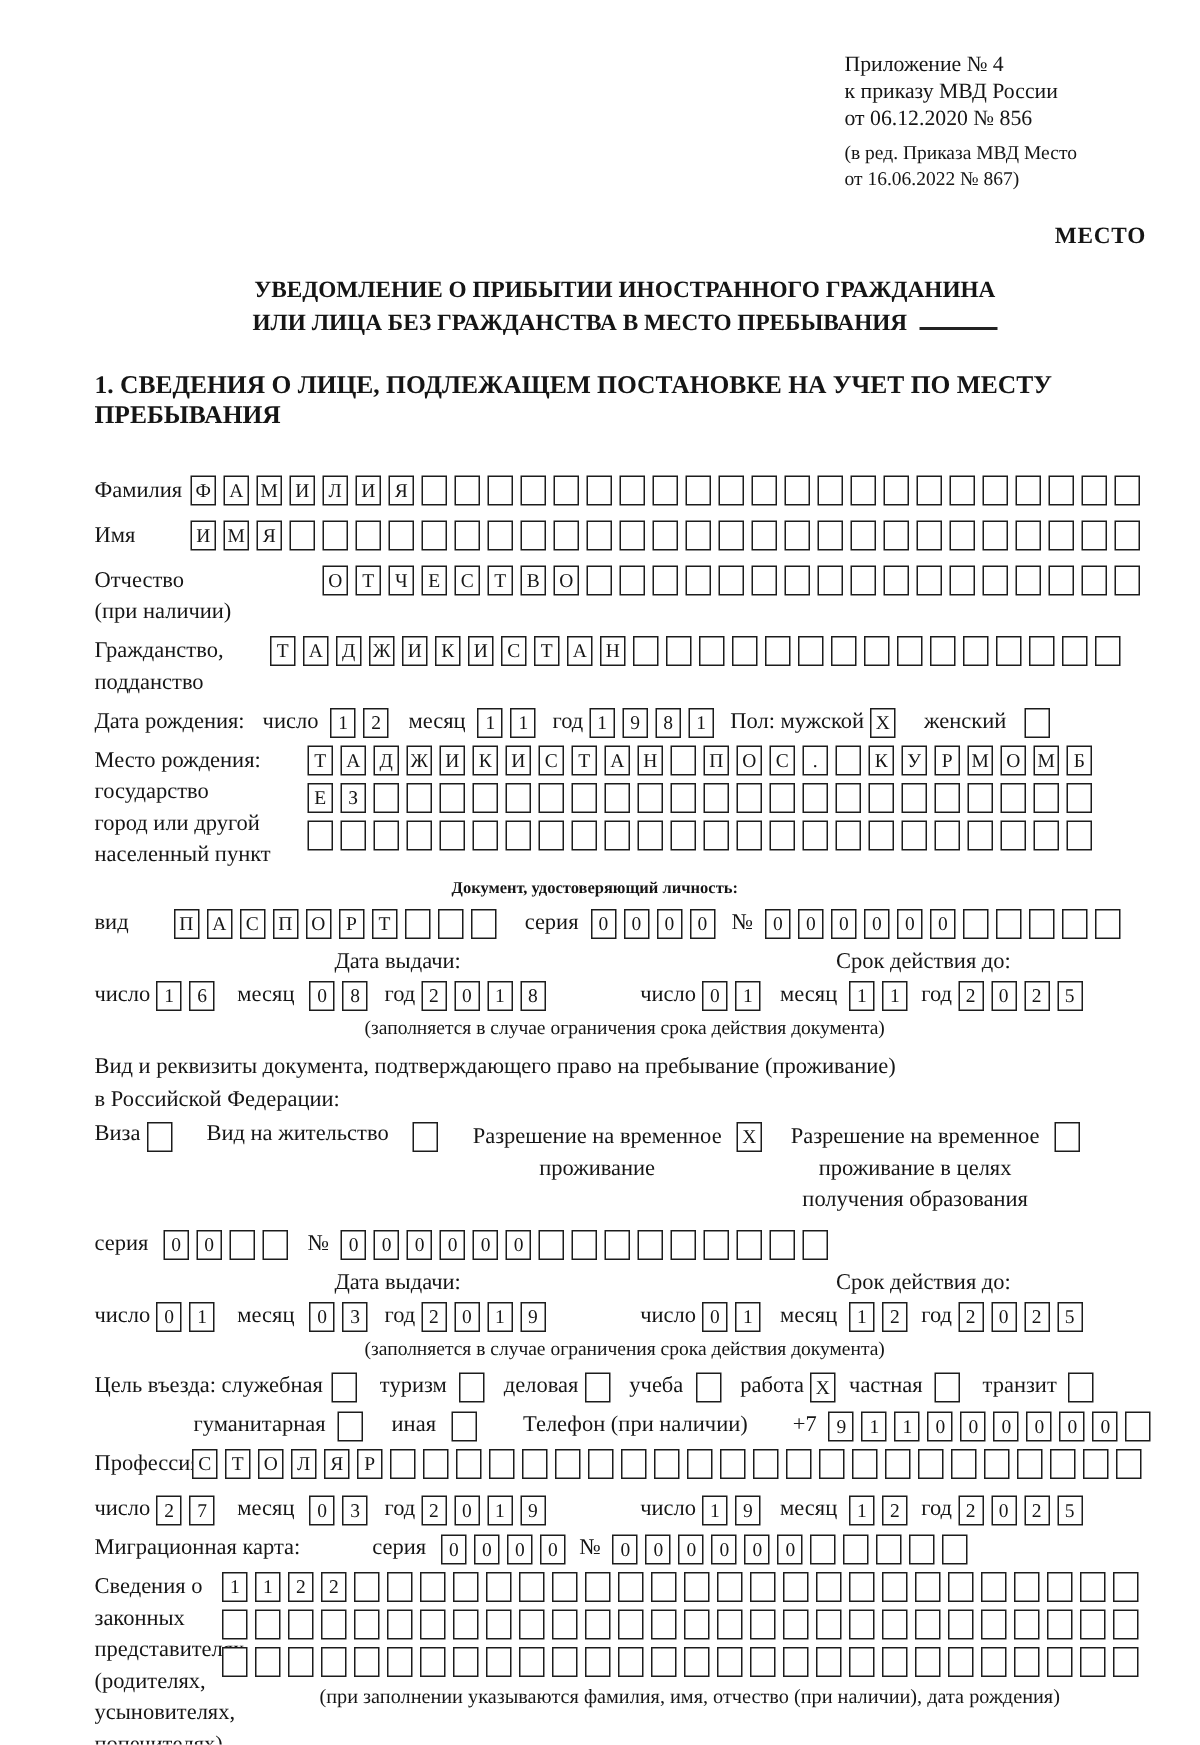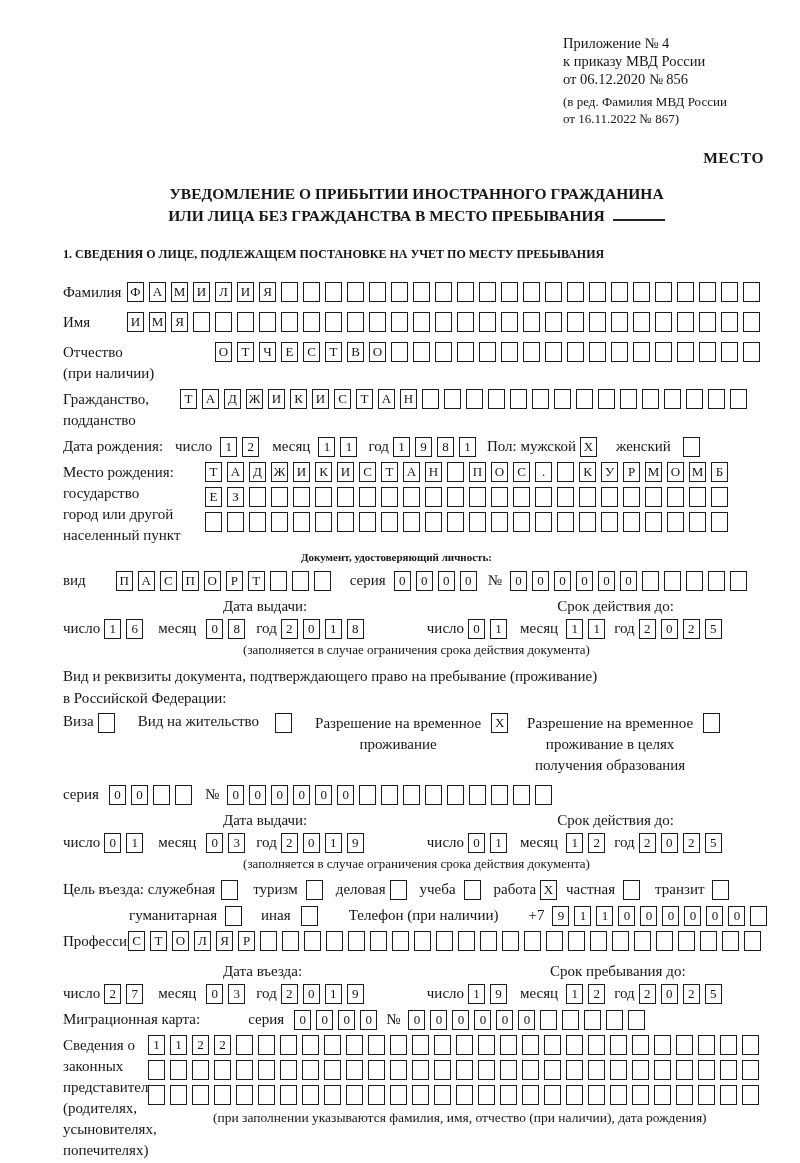--- a/index.html
+++ b/index.html
@@ -6,21 +6,21 @@
   body{width:800px;height:1163px;overflow:hidden;color:#151515;
        font-family:"Liberation Serif","DejaVu Serif",serif;}
   .page{box-sizing:border-box;width:800px;height:1163px;padding:34px 30px 0 63px;}
 
   .hdr{margin-left:500px;font-size:14.5px;line-height:18px;}
   .hdr .sub{font-size:13px;line-height:17px;margin-top:5px;}
   .forma{font-weight:bold;text-align:right;margin:22px 6px 0 0;font-size:15.5px;letter-spacing:.5px;}
 
   .title{text-align:center;font-weight:bold;font-size:15.5px;line-height:22px;margin-top:16px;}
   .blank-line{display:inline-block;width:52px;height:13px;border-bottom:2px solid #222;margin-left:8px;}
-  .sec{font-weight:bold;font-size:12px;margin:20px 0 20px 0;}
+  .sec{font-weight:bold;font-size:17px;margin:20px 0 30px 0;}
 
   .frow{display:flex;align-items:center;margin-bottom:5px;min-height:21px;white-space:pre;}
   .frow.top{align-items:flex-start;}
   .lab{font-size:15px;}
   .stack{font-size:15px;text-align:center;line-height:21px;}
   .cellrow{display:flex;flex:0 0 auto;}
   .cell{display:inline-flex;justify-content:center;align-items:center;flex:0 0 auto;
         width:17px;height:20px;box-sizing:border-box;border:1.6px solid #1c1c1c;
         margin-right:5px;font-size:13px;background:#fff;}
   .label-col{flex:0 0 auto;}
@@ -33,22 +33,22 @@
 </style>
 </head>
 <body>
 
 <div class="page">
   <div class="hdr">
     <div>Приложение № 4</div>
     <div>к приказу МВД России</div>
     <div>от 06.12.2020 № 856</div>
     <div class="sub">
-      <div>(в ред. Фамилия МВД России</div>
-      <div>от 16.11.2022 № 867)</div>
+      <div>(в ред. Приказа МВД Место</div>
+      <div>от 16.06.2022 № 867)</div>
     </div>
   </div>
 
   <div class="forma">МЕСТО</div>
 
   <div class="title">
     <div>УВЕДОМЛЕНИЕ О ПРИБЫТИИ ИНОСТРАННОГО ГРАЖДАНИНА</div>
     <div><span>ИЛИ ЛИЦА БЕЗ ГРАЖДАНСТВА В МЕСТО ПРЕБЫВАНИЯ</span><span class="blank-line"></span></div>
   </div>
 
@@ -69,18 +69,17 @@
       <div class="text-line">Вид и реквизиты документа, подтверждающего право на пребывание (проживание)</div>
       <div class="text-line">в Российской Федерации:</div>
       <div class="frow top" style="margin-top: 4px; margin-bottom: 8px;"><span class="lab">Виза</span><span class="cell" style="margin-left: 4px;"></span><span class="lab" style="margin-left: 18px;">Вид на жительство</span><span class="cell" style="margin-left: 16px;"></span><div class="stack" style="margin-left: 18px;"><div>Разрешение на временное</div><div>проживание</div></div><span class="cell" style="margin-left: 10px;">X</span><div class="stack" style="margin-left: 14px;"><div>Разрешение на временное</div><div>проживание в целях</div><div>получения образования</div></div><span class="cell" style="margin-left: 10px;"></span></div>
       <div class="frow"><span class="lab">серия</span><span class="cellrow" style="margin-left: 10px;"><span class="cell">0</span><span class="cell">0</span><span class="cell"></span><span class="cell"></span></span><span class="lab" style="margin-left: 8px;">№</span><span class="cellrow" style="margin-left: 8px;"><span class="cell">0</span><span class="cell">0</span><span class="cell">0</span><span class="cell">0</span><span class="cell">0</span><span class="cell">0</span><span class="cell"></span><span class="cell"></span><span class="cell"></span><span class="cell"></span><span class="cell"></span><span class="cell"></span><span class="cell"></span><span class="cell"></span><span class="cell"></span></span></div>
       <div class="frow" style="margin-bottom: 1px;"><span class="lab" style="margin-left: 160px;">Дата выдачи:</span><span class="lab" style="margin-left: 250px;">Срок действия до:</span></div>
       <div class="frow"><span class="lab">число</span><span class="cellrow" style="margin-left: 4px;"><span class="cell">0</span><span class="cell">1</span></span><span class="lab" style="margin-left: 10px;">месяц</span><span class="cellrow" style="margin-left: 10px;"><span class="cell">0</span><span class="cell">3</span></span><span class="lab" style="margin-left: 6px;">год</span><span class="cellrow" style="margin-left: 4px;"><span class="cell">2</span><span class="cell">0</span><span class="cell">1</span><span class="cell">9</span></span><span class="lab" style="margin-left: 58px;">число</span><span class="cellrow" style="margin-left: 4px;"><span class="cell">0</span><span class="cell">1</span></span><span class="lab" style="margin-left: 8px;">месяц</span><span class="cellrow" style="margin-left: 8px;"><span class="cell">1</span><span class="cell">2</span></span><span class="lab" style="margin-left: 4px;">год</span><span class="cellrow" style="margin-left: 4px;"><span class="cell">2</span><span class="cell">0</span><span class="cell">2</span><span class="cell">5</span></span></div>
       <div class="note">(заполняется в случае ограничения срока действия документа)</div>
       <div class="frow"><span class="lab">Цель въезда: служебная</span><span class="cell" style="margin-left: 6px;"></span><span class="lab" style="margin-left: 10px;">туризм</span><span class="cell" style="margin-left: 8px;"></span><span class="lab" style="margin-left: 8px;">деловая</span><span class="cell" style="margin-left: 4px;"></span><span class="lab" style="margin-left: 8px;">учеба</span><span class="cell" style="margin-left: 8px;"></span><span class="lab" style="margin-left: 8px;">работа</span><span class="cell" style="margin-left: 4px;">X</span><span class="lab" style="margin-left: 4px;">частная</span><span class="cell" style="margin-left: 8px;"></span><span class="lab" style="margin-left: 10px;">транзит</span><span class="cell" style="margin-left: 8px;"></span></div>
       <div class="frow"><span class="lab" style="margin-left: 66px;">гуманитарная</span><span class="cell" style="margin-left: 8px;"></span><span class="lab" style="margin-left: 14px;">иная</span><span class="cell" style="margin-left: 10px;"></span><span class="lab" style="margin-left: 26px;">Телефон (при наличии)</span><span class="lab" style="margin-left: 30px;">+7</span><span class="cellrow" style="margin-left: 8px;"><span class="cell">9</span><span class="cell">1</span><span class="cell">1</span><span class="cell">0</span><span class="cell">0</span><span class="cell">0</span><span class="cell">0</span><span class="cell">0</span><span class="cell">0</span><span class="cell"></span></span></div>
       <div class="frow top"><div class="label-col" style="width: 65px; flex: 0 0 65px;"><div>Профессия</div></div><div class="rows-col"><span class="cellrow"><span class="cell">С</span><span class="cell">Т</span><span class="cell">О</span><span class="cell">Л</span><span class="cell">Я</span><span class="cell">Р</span><span class="cell"></span><span class="cell"></span><span class="cell"></span><span class="cell"></span><span class="cell"></span><span class="cell"></span><span class="cell"></span><span class="cell"></span><span class="cell"></span><span class="cell"></span><span class="cell"></span><span class="cell"></span><span class="cell"></span><span class="cell"></span><span class="cell"></span><span class="cell"></span><span class="cell"></span><span class="cell"></span><span class="cell"></span><span class="cell"></span><span class="cell"></span><span class="cell"></span><span class="cell"></span></span></div></div>
-      <div class="frow" style="margin-bottom: 1px;"><span class="lab" style="margin-left: 160px;">Дата въезда:</span><span class="lab" style="margin-left: 248px;">Срок пребывания до:</span></div>
       <div class="frow"><span class="lab">число</span><span class="cellrow" style="margin-left: 4px;"><span class="cell">2</span><span class="cell">7</span></span><span class="lab" style="margin-left: 10px;">месяц</span><span class="cellrow" style="margin-left: 10px;"><span class="cell">0</span><span class="cell">3</span></span><span class="lab" style="margin-left: 6px;">год</span><span class="cellrow" style="margin-left: 4px;"><span class="cell">2</span><span class="cell">0</span><span class="cell">1</span><span class="cell">9</span></span><span class="lab" style="margin-left: 58px;">число</span><span class="cellrow" style="margin-left: 4px;"><span class="cell">1</span><span class="cell">9</span></span><span class="lab" style="margin-left: 8px;">месяц</span><span class="cellrow" style="margin-left: 8px;"><span class="cell">1</span><span class="cell">2</span></span><span class="lab" style="margin-left: 4px;">год</span><span class="cellrow" style="margin-left: 4px;"><span class="cell">2</span><span class="cell">0</span><span class="cell">2</span><span class="cell">5</span></span></div>
       <div class="frow" style="margin-top: 3px;"><span class="lab">Миграционная карта:</span><span class="lab" style="margin-left: 48px;">серия</span><span class="cellrow" style="margin-left: 10px;"><span class="cell">0</span><span class="cell">0</span><span class="cell">0</span><span class="cell">0</span></span><span class="lab" style="margin-left: 4px;">№</span><span class="cellrow" style="margin-left: 8px;"><span class="cell">0</span><span class="cell">0</span><span class="cell">0</span><span class="cell">0</span><span class="cell">0</span><span class="cell">0</span><span class="cell"></span><span class="cell"></span><span class="cell"></span><span class="cell"></span><span class="cell"></span></span></div>
       <div class="frow top" style="margin-top: 3px;"><div class="label-col" style="width: 85px; flex: 0 0 85px;"><div>Сведения о</div><div>законных</div><div>представителях</div><div>(родителях,</div><div>усыновителях,</div><div>попечителях)</div></div><div class="rows-col"><span class="cellrow"><span class="cell">1</span><span class="cell">1</span><span class="cell">2</span><span class="cell">2</span><span class="cell"></span><span class="cell"></span><span class="cell"></span><span class="cell"></span><span class="cell"></span><span class="cell"></span><span class="cell"></span><span class="cell"></span><span class="cell"></span><span class="cell"></span><span class="cell"></span><span class="cell"></span><span class="cell"></span><span class="cell"></span><span class="cell"></span><span class="cell"></span><span class="cell"></span><span class="cell"></span><span class="cell"></span><span class="cell"></span><span class="cell"></span><span class="cell"></span><span class="cell"></span><span class="cell"></span></span><span class="cellrow"><span class="cell"></span><span class="cell"></span><span class="cell"></span><span class="cell"></span><span class="cell"></span><span class="cell"></span><span class="cell"></span><span class="cell"></span><span class="cell"></span><span class="cell"></span><span class="cell"></span><span class="cell"></span><span class="cell"></span><span class="cell"></span><span class="cell"></span><span class="cell"></span><span class="cell"></span><span class="cell"></span><span class="cell"></span><span class="cell"></span><span class="cell"></span><span class="cell"></span><span class="cell"></span><span class="cell"></span><span class="cell"></span><span class="cell"></span><span class="cell"></span><span class="cell"></span></span><span class="cellrow"><span class="cell"></span><span class="cell"></span><span class="cell"></span><span class="cell"></span><span class="cell"></span><span class="cell"></span><span class="cell"></span><span class="cell"></span><span class="cell"></span><span class="cell"></span><span class="cell"></span><span class="cell"></span><span class="cell"></span><span class="cell"></span><span class="cell"></span><span class="cell"></span><span class="cell"></span><span class="cell"></span><span class="cell"></span><span class="cell"></span><span class="cell"></span><span class="cell"></span><span class="cell"></span><span class="cell"></span><span class="cell"></span><span class="cell"></span><span class="cell"></span><span class="cell"></span></span><div class="rep-note">(при заполнении указываются фамилия, имя, отчество (при наличии), дата рождения)</div></div></div>
     </div>
 </div>
 
 </body></html>

